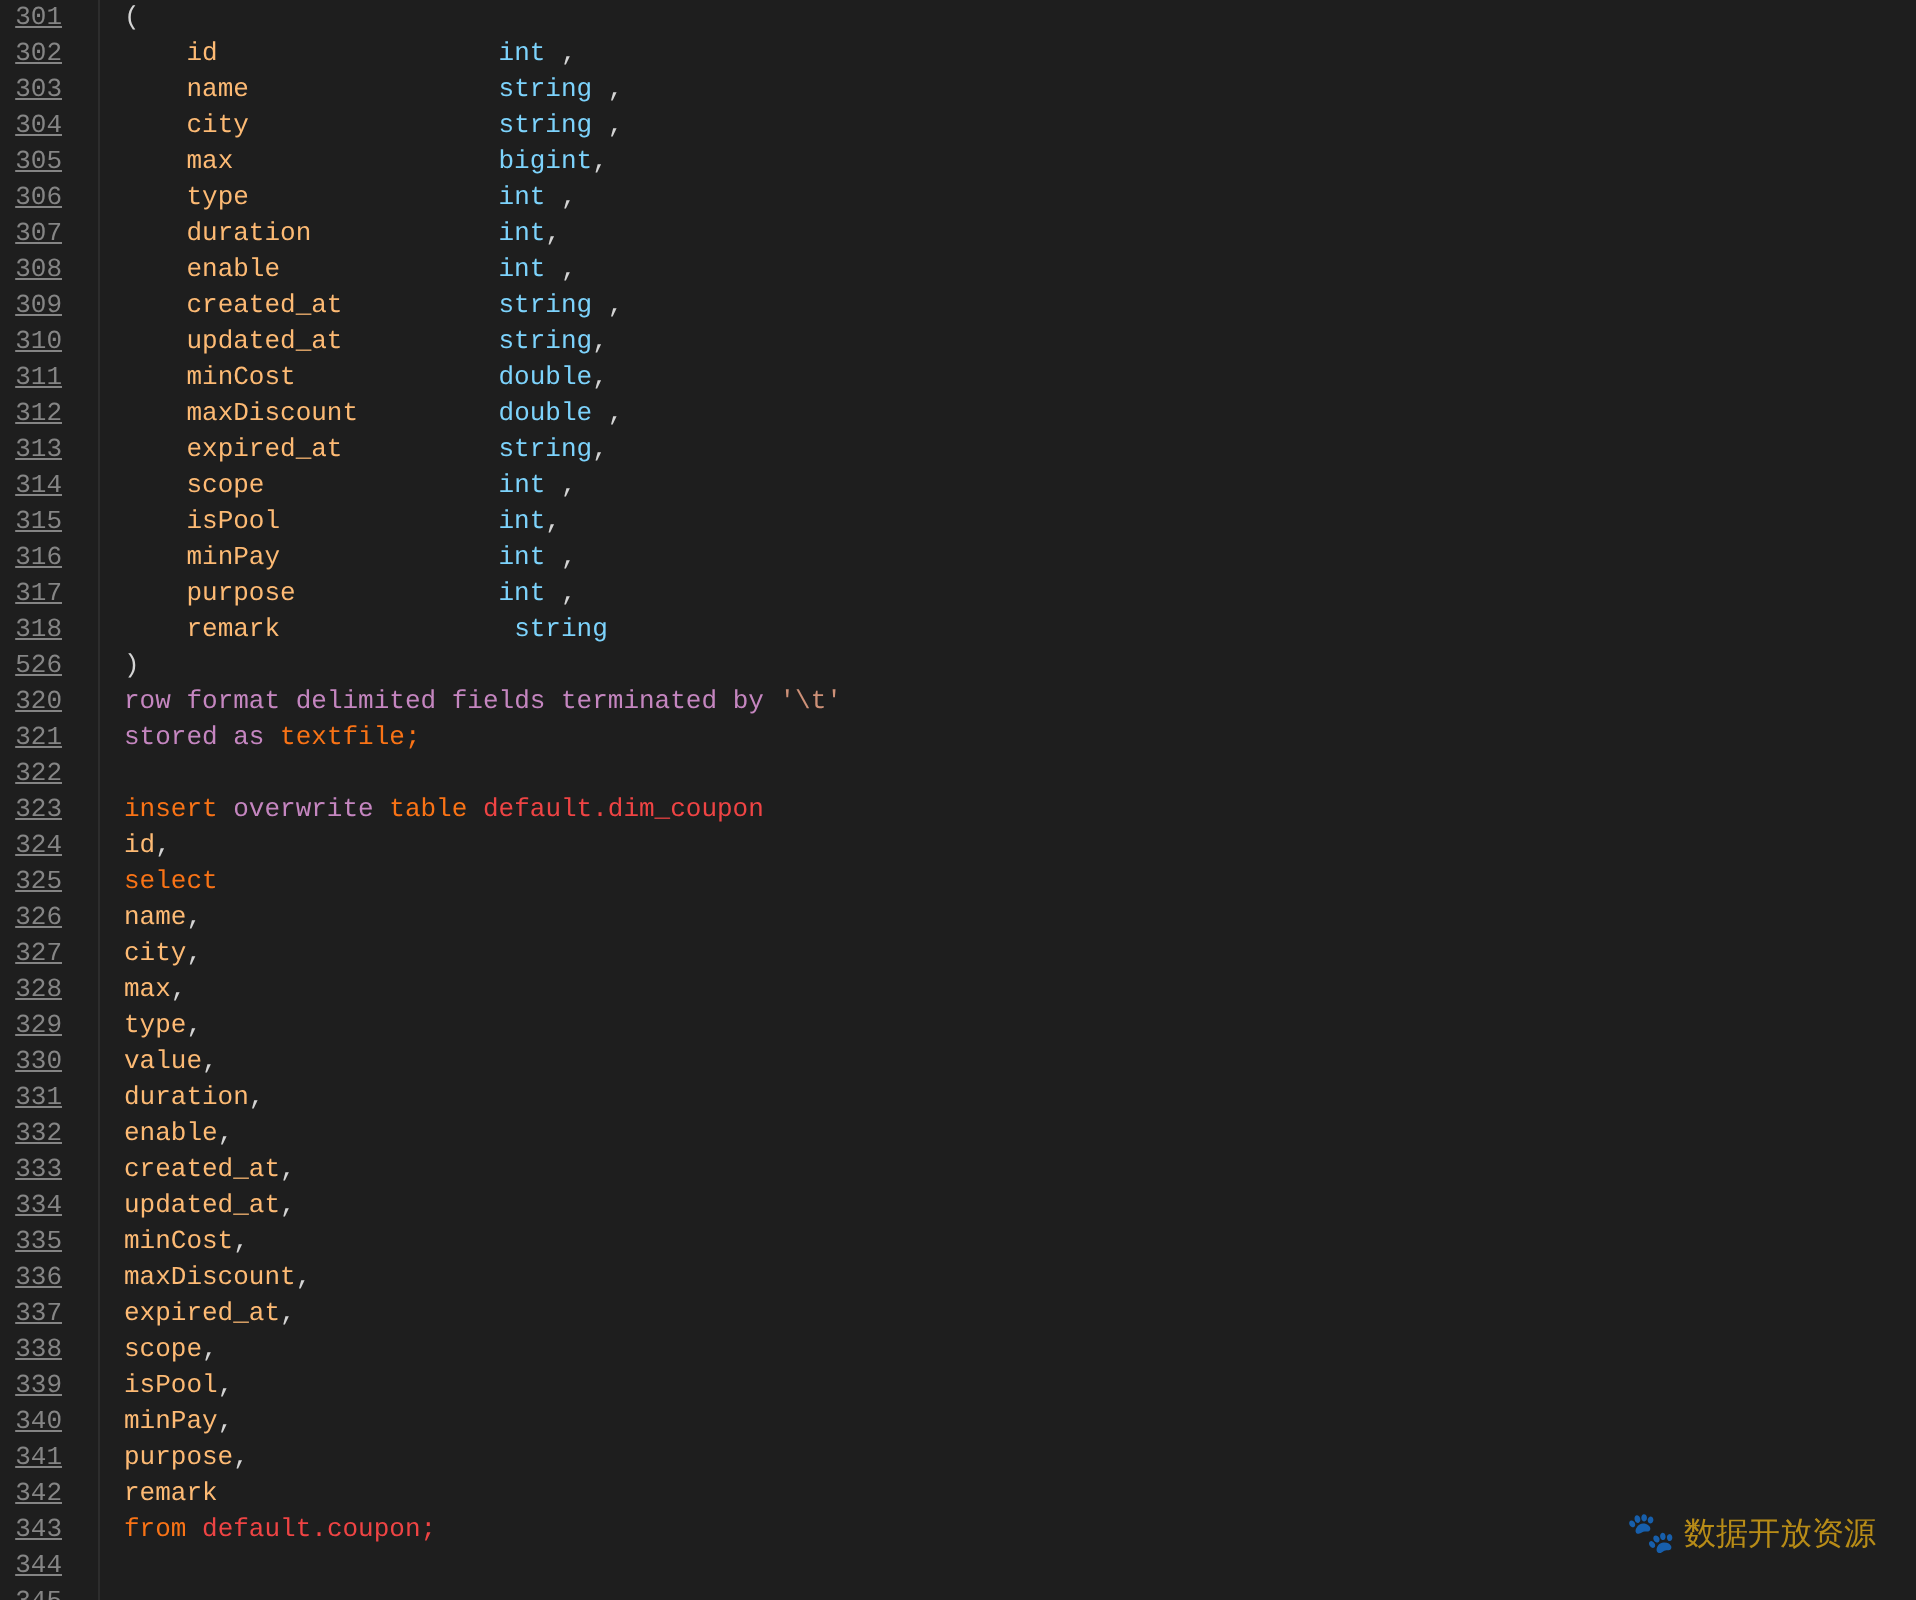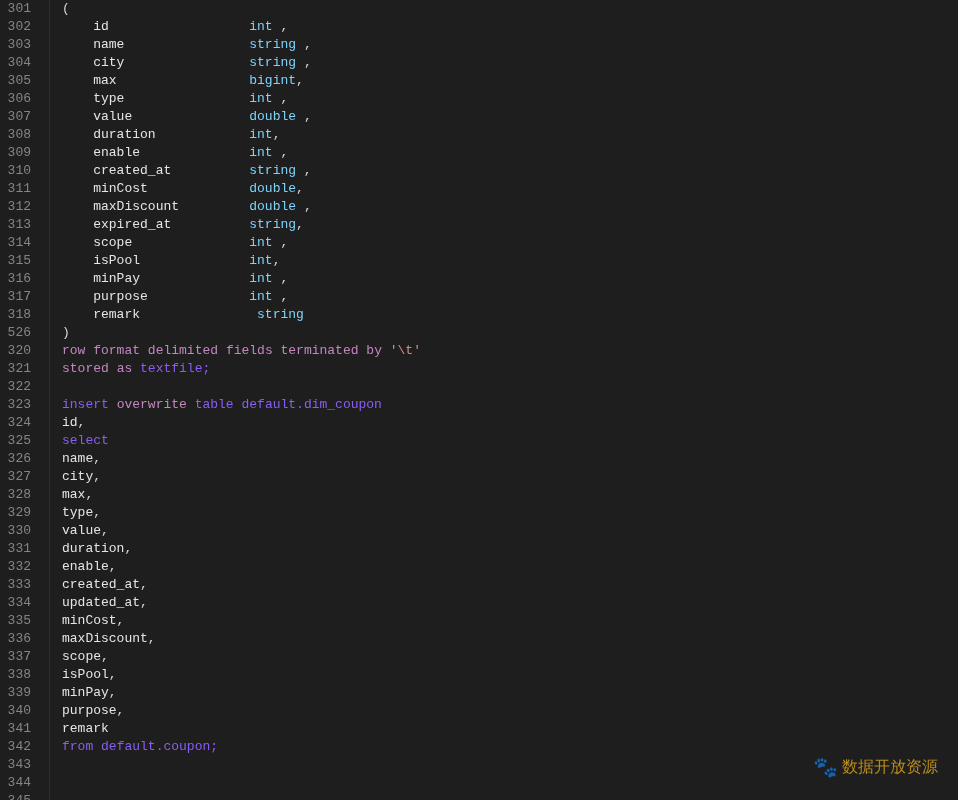--- a/index.html
+++ b/index.html
@@ -35,45 +35,46 @@
       user-select: none;
       border-right: 1px solid #2d2d2d;
       flex-shrink: 0;
     }
 
     .line-number {
       height: 18px;
       line-height: 18px;
       font-size: 13px;
       padding-right: 8px;
+      text-decoration: underline;
     }
 
     .code-content {
       flex: 1;
       padding-left: 12px;
       padding-top: 0;
       overflow-x: auto;
       position: relative;
     }
 
     .code-line {
       height: 18px;
       line-height: 18px;
       white-space: pre;
       font-size: 13px;
     }
 
     
-    .kw { color: #8b5cf6; } 
+    .kw { color: #f97316; } 
     .kw2 { color: #c586c0; } 
     .type { color: #7dd3fc; } 
     .str { color: #ce9178; } 
-    .field { color: #e5e5e5; text-align: center; } 
+    .field { color: #fdba74; text-align: center; } 
     .punct { color: #d4d4d4; } 
-    .tbl { color: #8b5cf6; }
+    .tbl { color: #ef4444; }
 
     .watermark {
       position: fixed;
       bottom: 20px;
       right: 20px;
       color: #d4a017;
       font-size: 16px;
       font-family: 'Courier New', sans-serif;
       opacity: 0.85;
       display: flex;
@@ -150,24 +151,24 @@
       <div class="line-number">344</div>
       <div class="line-number">345</div>
     </div>
   <div class="code-content" id="code-content">
   <div class="code-line">(</div>
       <div class="code-line">    <span class="field">id</span>                  <span class="type">int</span><span class="punct"> ,</span></div>
       <div class="code-line">    <span class="field">name</span>                <span class="type">string</span><span class="punct"> ,</span></div>
       <div class="code-line">    <span class="field">city</span>                <span class="type">string</span><span class="punct"> ,</span></div>
       <div class="code-line">    <span class="field">max</span>                 <span class="type">bigint</span><span class="punct">,</span></div>
       <div class="code-line">    <span class="field">type</span>                <span class="type">int</span><span class="punct"> ,</span></div>
-      <div class="code-line">    <span class="field">value</span>               <span class="type">double</span><span class="punct"> ,</span></div>
       <div class="code-line">    <span class="field">duration</span>            <span class="type">int</span><span class="punct">,</span></div>
       <div class="code-line">    <span class="field">enable</span>              <span class="type">int</span><span class="punct"> ,</span></div>
       <div class="code-line">    <span class="field">created_at</span>          <span class="type">string</span><span class="punct"> ,</span></div>
+      <div class="code-line">    <span class="field">updated_at</span>          <span class="type">string</span><span class="punct">,</span></div>
       <div class="code-line">    <span class="field">minCost</span>             <span class="type">double</span><span class="punct">,</span></div>
       <div class="code-line">    <span class="field">maxDiscount</span>         <span class="type">double</span><span class="punct"> ,</span></div>
       <div class="code-line">    <span class="field">expired_at</span>          <span class="type">string</span><span class="punct">,</span></div>
       <div class="code-line">    <span class="field">scope</span>               <span class="type">int</span><span class="punct"> ,</span></div>
       <div class="code-line">    <span class="field">isPool</span>              <span class="type">int</span><span class="punct">,</span></div>
       <div class="code-line">    <span class="field">minPay</span>              <span class="type">int</span><span class="punct"> ,</span></div>
       <div class="code-line">    <span class="field">purpose</span>             <span class="type">int</span><span class="punct"> ,</span></div>
       <div class="code-line">    <span class="field">remark</span>               <span class="type">string</span><span class="punct"></span></div>
       <div class="code-line">)</div>
       <div class="code-line"><span class="kw2">row</span> <span class="kw2">format</span> <span class="kw2">delimited</span> <span class="kw2">fields</span> <span class="kw2">terminated</span> <span class="kw2">by</span> <span class="str">'\t'</span></div>
@@ -180,20 +181,21 @@
       <div class="code-line"><span class="field">city</span><span class="punct">,</span></div>
       <div class="code-line"><span class="field">max</span><span class="punct">,</span></div>
       <div class="code-line"><span class="field">type</span><span class="punct">,</span></div>
       <div class="code-line"><span class="field">value</span><span class="punct">,</span></div>
       <div class="code-line"><span class="field">duration</span><span class="punct">,</span></div>
       <div class="code-line"><span class="field">enable</span><span class="punct">,</span></div>
       <div class="code-line"><span class="field">created_at</span><span class="punct">,</span></div>
       <div class="code-line"><span class="field">updated_at</span><span class="punct">,</span></div>
       <div class="code-line"><span class="field">minCost</span><span class="punct">,</span></div>
       <div class="code-line"><span class="field">maxDiscount</span><span class="punct">,</span></div>
+      <div class="code-line"><span class="field">expired_at</span><span class="punct">,</span></div>
       <div class="code-line"><span class="field">scope</span><span class="punct">,</span></div>
       <div class="code-line"><span class="field">isPool</span><span class="punct">,</span></div>
       <div class="code-line"><span class="field">minPay</span><span class="punct">,</span></div>
       <div class="code-line"><span class="field">purpose</span><span class="punct">,</span></div>
       <div class="code-line"><span class="field">remark</span><span class="punct"></span></div>
       <div class="code-line"><span class="kw">from</span> <span class="tbl">default.coupon;</span></div>
       <div class="code-line">&nbsp;</div>
     </div>
 </div>
 

